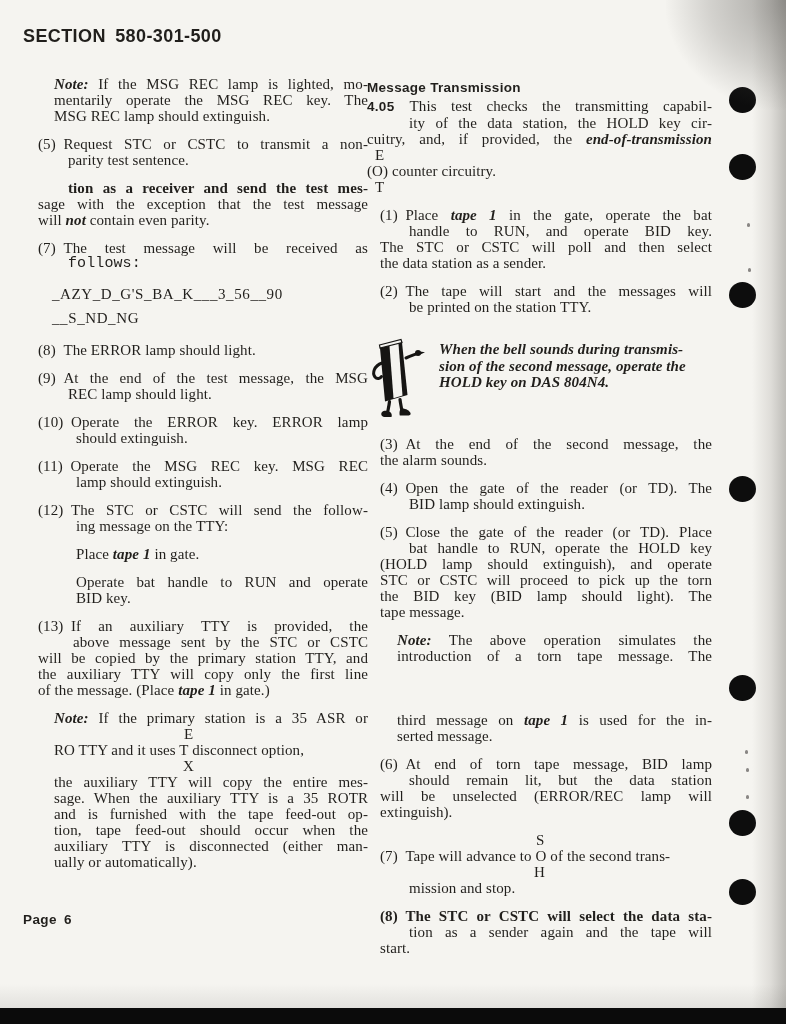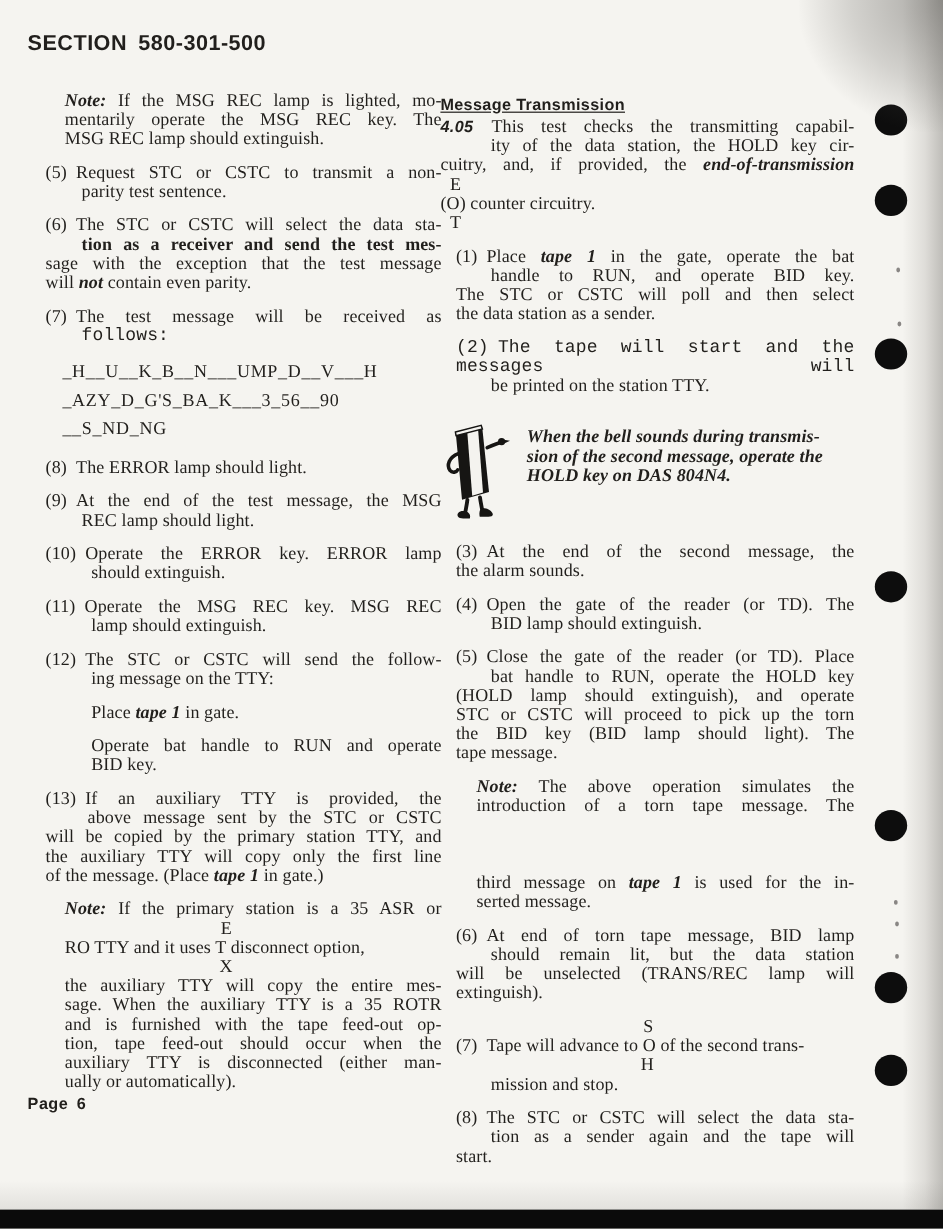--- a/index.html
+++ b/index.html
@@ -26,30 +26,29 @@
     font-weight:bold;font-size:13.5px;letter-spacing:.4px;
   }
   
   .col{position:absolute;font-size:15px;line-height:16px;letter-spacing:.1px;}
   .col-left{left:38px;top:76px;width:330px;}
   .col-right{left:367px;top:80px;width:345px;}
   .r-heading{
     font-family:"Liberation Sans","DejaVu Sans",sans-serif;
     font-weight:bold;font-size:13.5px;letter-spacing:.3px;
     margin:0 0 2px 0;
-    text-decoration:underline;
   }
   .para{margin-top:12px;}
   .para:first-child{margin-top:0;}
   .para.msg{margin-top:10px;margin-bottom:2px;}
   .para.msg .line{line-height:24px;letter-spacing:.6px;}
   .line{min-height:16px;}
   .line.just{text-align:justify;text-align-last:justify;}
   .bi{font-weight:bold;font-style:italic;}
-  .bs{font-family:"Liberation Sans","DejaVu Sans",sans-serif;font-weight:bold;font-size:13.5px;letter-spacing:.3px;font-style:italic;}
+  .bs{font-family:"Liberation Sans","DejaVu Sans",sans-serif;font-weight:bold;font-size:13.5px;letter-spacing:.3px;}
   
   .mascot-row{display:flex;gap:14px;margin-top:22px;margin-bottom:8px;margin-left:-6px;}
   .mascot{flex:0 0 64px;}
   .mascot-note{
     margin-top:4px;font-weight:bold;font-style:italic;
     font-size:15px;line-height:16.5px;width:258px;
   }
   .mletter{font:bold 8.5px "Liberation Sans","DejaVu Sans",sans-serif;fill:#f4f3ef00;}
   
   .hole{position:absolute;width:27px;height:26px;border-radius:50%;background:#0d0d0d;}
@@ -79,31 +78,29 @@
       <div class="para note">
         <div class="line just" style="padding-left: 16px;"><span class="bi">Note:</span> If the MSG REC lamp is lighted, mo-</div>
         <div class="line just" style="padding-left: 16px;">mentarily operate the MSG REC key. The</div>
         <div class="line" style="padding-left: 16px;">MSG REC lamp should extinguish.</div>
       </div>
       <div class="para item">
         <div class="line just">(5) Request STC or CSTC to transmit a non-</div>
         <div class="line" style="padding-left: 30px;">parity test sentence.</div>
       </div>
       <div class="para item">
-        <div class="line just">(6) The STC or CSTC will select the data sta-</div>
         <div class="line just" style="padding-left: 30px; font-weight: bold;">tion as a receiver and send the test mes-</div>
         <div class="line just">sage with the exception that the test message</div>
         <div class="line">will <span class="bi">not</span> contain even parity.</div>
       </div>
       <div class="para item">
         <div class="line just">(7) The test message will be received as</div>
         <div class="line" style="padding-left: 30px; font-family: Liberation Mono, monospace;">follows:</div>
       </div>
       <div class="para msg">
-        <div class="line" style="padding-left: 14px;">_H__U__K_B__N___UMP_D__V___H</div>
         <div class="line" style="padding-left: 14px;">_AZY_D_G'S_BA_K___3_56__90</div>
         <div class="line" style="padding-left: 14px;">__S_ND_NG</div>
       </div>
       <div class="para item">
         <div class="line">(8) The ERROR lamp should light.</div>
       </div>
       <div class="para item">
         <div class="line just">(9) At the end of the test message, the MSG</div>
         <div class="line" style="padding-left: 30px;">REC lamp should light.</div>
       </div>
@@ -158,21 +155,21 @@
           <div class="line">(O) counter circuitry.</div>
           <div class="line" style="padding-left: 8px;">T</div>
         </div>
         <div class="para item">
           <div class="line just" style="padding-left: 13px;">(1) Place <span class="bi">tape 1</span> in the gate, operate the bat</div>
           <div class="line just" style="padding-left: 42px;">handle to RUN, and operate BID key.</div>
           <div class="line just" style="padding-left: 13px;">The STC or CSTC will poll and then select</div>
           <div class="line" style="padding-left: 13px;">the data station as a sender.</div>
         </div>
         <div class="para item">
-          <div class="line just" style="padding-left: 13px; font-family: Liberation Mono, monospace;">(2) The tape will start and the messages will</div>
+          <div class="line just" style="padding-left: 13px;">(2) The tape will start and the messages will</div>
           <div class="line" style="padding-left: 42px;">be printed on the station TTY.</div>
         </div>
   <div class="mascot-row">
     <div class="mascot">
       <svg width="64" height="84" viewBox="0 0 64 84" aria-hidden="true">
 
         <path d="M19 11 L41 5.5 L46.5 58 L24 64.5 Z" fill="#161513"></path>
 
         <path d="M18.5 8 L40 2.5 L41 5.5 L19 11 Z" fill="#f4f3ef" stroke="#161513" stroke-width="1.2"></path>
 
@@ -216,31 +213,31 @@
         </div>
         <div class="para note">
           <div class="line just" style="padding-left: 30px;"><span class="bi">Note:</span> The above operation simulates the</div>
           <div class="line just" style="padding-left: 30px;">introduction of a torn tape message. The</div>
           <div class="line just" style="padding-left: 30px; margin-top: 48px;">third message on <span class="bi">tape 1</span> is used for the in-</div>
           <div class="line" style="padding-left: 30px;">serted message.</div>
         </div>
         <div class="para item">
           <div class="line just" style="padding-left: 13px;">(6) At end of torn tape message, BID lamp</div>
           <div class="line just" style="padding-left: 42px;">should remain lit, but the data station</div>
-          <div class="line just" style="padding-left: 13px;">will be unselected (TRANS/REC lamp will</div>
+          <div class="line just" style="padding-left: 13px;">will be unselected (ERROR/REC lamp will</div>
           <div class="line" style="padding-left: 13px;">extinguish).</div>
         </div>
         <div class="para item">
           <div class="line" style="padding-left: 169px;">S</div>
           <div class="line" style="padding-left: 13px;">(7) Tape will advance to O of the second trans-</div>
           <div class="line" style="padding-left: 167px;">H</div>
           <div class="line" style="padding-left: 42px;">mission and stop.</div>
         </div>
         <div class="para item">
-          <div class="line just" style="padding-left: 13px;">(8) The STC or CSTC will select the data sta-</div>
+          <div class="line just" style="padding-left: 13px; font-weight: bold;">(8) The STC or CSTC will select the data sta-</div>
           <div class="line just" style="padding-left: 42px;">tion as a sender again and the tape will</div>
           <div class="line" style="padding-left: 13px;">start.</div>
         </div>
       </div>
   </div>
 
   <div class="page-footer">Page 6</div>
 
   <div id="holes">
       <div class="hole" style="left: 729px; top: 87px;"></div>

